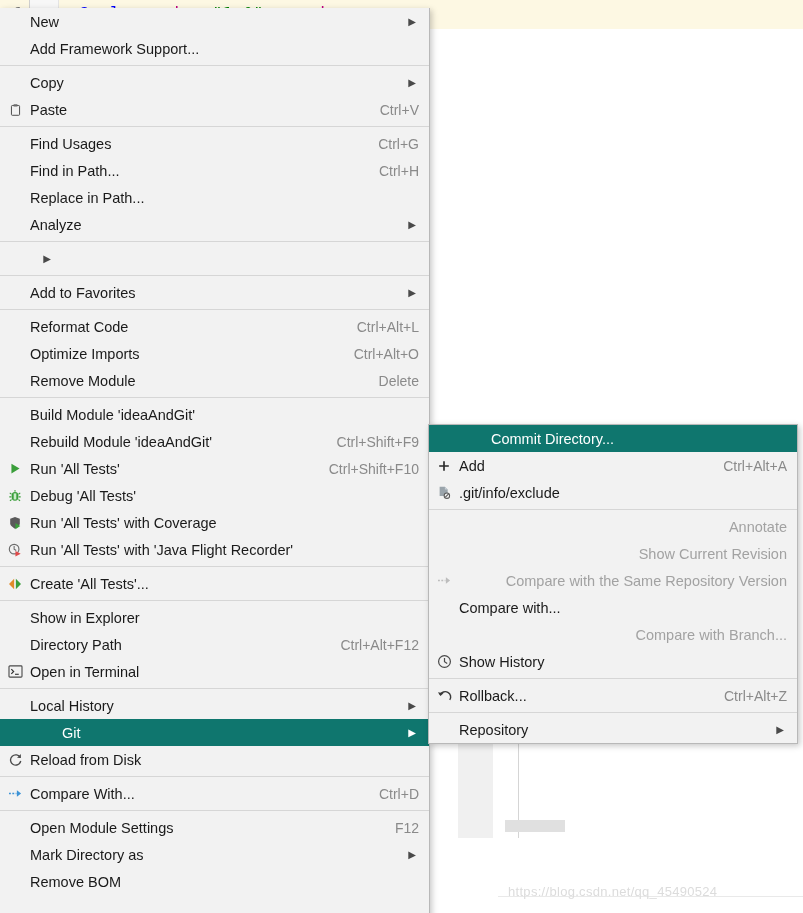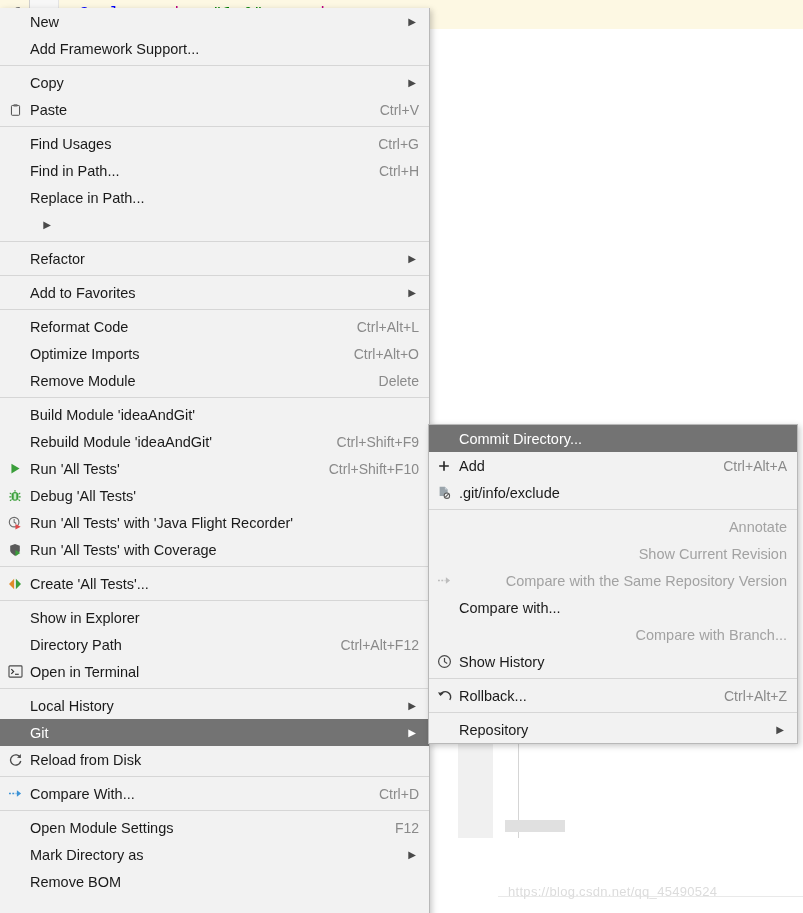--- a/index.html
+++ b/index.html
@@ -78,21 +78,21 @@
     width:30px;min-width:30px;height:27px;display:flex;
     align-items:center;justify-content:center;
   }
   .mi .lbl{flex:1;white-space:nowrap;overflow:hidden;}
   .mi .acc{
     color:#8a8a8a;font-size:14px;margin-left:18px;white-space:nowrap;
   }
   .mi .arr{
     width:14px;min-width:14px;text-align:center;color:#4a4a4a;font-size:10px;margin-left:10px;
   }
-  .mi.sel{background:#737373;color:#ffffff;}
+  .mi.sel{background:#0f766e;color:#ffffff;gap:32px;}
   .mi.sel .arr{color:#ffffff;}
   .mi.dis{color:#a2a2a2;text-align:right;}
   .sep{height:1px;background:#d6d6d6;margin:3px 0;}
   svg{display:block;}
 
   
   #watermark{
     position:absolute;left:508px;top:884px;width:295px;height:22px;
     color:#dcdcdc;font-size:13px;letter-spacing:.3px;
     font-family:"Liberation Sans",sans-serif;white-space:nowrap;pointer-events:none;
@@ -189,26 +189,26 @@
       <span class="ic"></span>
       <span class="lbl">Find in Path...</span>
       <span class="acc">Ctrl+H</span>
     </div>
     <div class="mi">
       <span class="ic"></span>
       <span class="lbl">Replace in Path...</span>
     </div>
     <div class="mi">
       <span class="ic"></span>
-      <span class="arr">▶</span>
-    </div>
-    <div class="sep"></div>
-    <div class="mi">
-      <span class="ic"></span>
-      <span class="lbl">Refactor</span>
+      <span class="lbl">Analyze</span>
+      <span class="arr">▶</span>
+    </div>
+    <div class="sep"></div>
+    <div class="mi">
+      <span class="ic"></span>
       <span class="arr">▶</span>
     </div>
     <div class="sep"></div>
     <div class="mi">
       <span class="ic"></span>
       <span class="lbl">Add to Favorites</span>
       <span class="arr">▶</span>
     </div>
     <div class="sep"></div>
     <div class="mi">
@@ -251,35 +251,35 @@
           <ellipse cx="8" cy="8.5" rx="4" ry="5" fill="#3a9e3a"></ellipse>
           <path d="M8 3v-2M4 6L2 4.5M12 6l2-1.5M3.5 9H1.5M12.5 9h2M4 12l-1.8 1.6M12 12l1.8 1.6" stroke="#3a9e3a" stroke-width="1.2" fill="none"></path>
           <rect x="6.5" y="5" width="3" height="7" fill="#c9ecc9"></rect>
         </svg>
       </span>
       <span class="lbl">Debug 'All Tests'</span>
     </div>
     <div class="mi">
       <span class="ic">
         <svg width="14" height="14" viewBox="0 0 16 16">
+          <path d="M8 1 L13.5 3 V8.5 C13.5 11.5 8 14.5 8 14.5 C8 14.5 2.5 11.5 2.5 8.5 V3 Z" fill="#5a5a5a"></path>
+          <path d="M8.5 8 L14 11.5 L8.5 15 Z" fill="#3a9e3a"></path>
+        </svg>
+      </span>
+      <span class="lbl">Run 'All Tests' with Coverage</span>
+    </div>
+    <div class="mi">
+      <span class="ic">
+        <svg width="14" height="14" viewBox="0 0 16 16">
           <circle cx="7" cy="7" r="5.5" fill="none" stroke="#6b6b6b" stroke-width="1.3"></circle>
           <path d="M7 3.5V7l2.4 1.6" stroke="#6b6b6b" stroke-width="1.2" fill="none"></path>
           <path d="M8.5 9 L14.5 12.2 L8.5 15.4 Z" fill="#e04a4a"></path>
         </svg>
       </span>
       <span class="lbl">Run 'All Tests' with 'Java Flight Recorder'</span>
-    </div>
-    <div class="mi">
-      <span class="ic">
-        <svg width="14" height="14" viewBox="0 0 16 16">
-          <path d="M8 1 L13.5 3 V8.5 C13.5 11.5 8 14.5 8 14.5 C8 14.5 2.5 11.5 2.5 8.5 V3 Z" fill="#5a5a5a"></path>
-          <path d="M8.5 8 L14 11.5 L8.5 15 Z" fill="#3a9e3a"></path>
-        </svg>
-      </span>
-      <span class="lbl">Run 'All Tests' with Coverage</span>
     </div>
     <div class="sep"></div>
     <div class="mi">
       <span class="ic">
         <svg width="14" height="12" viewBox="0 0 16 14">
           <path d="M7 1 L7 13 L1 7 Z" fill="#e08b2a"></path>
           <path d="M9 1 L9 13 L15 7 Z" fill="#3a9e3a"></path>
         </svg>
       </span>
       <span class="lbl">Create 'All Tests'...</span>

